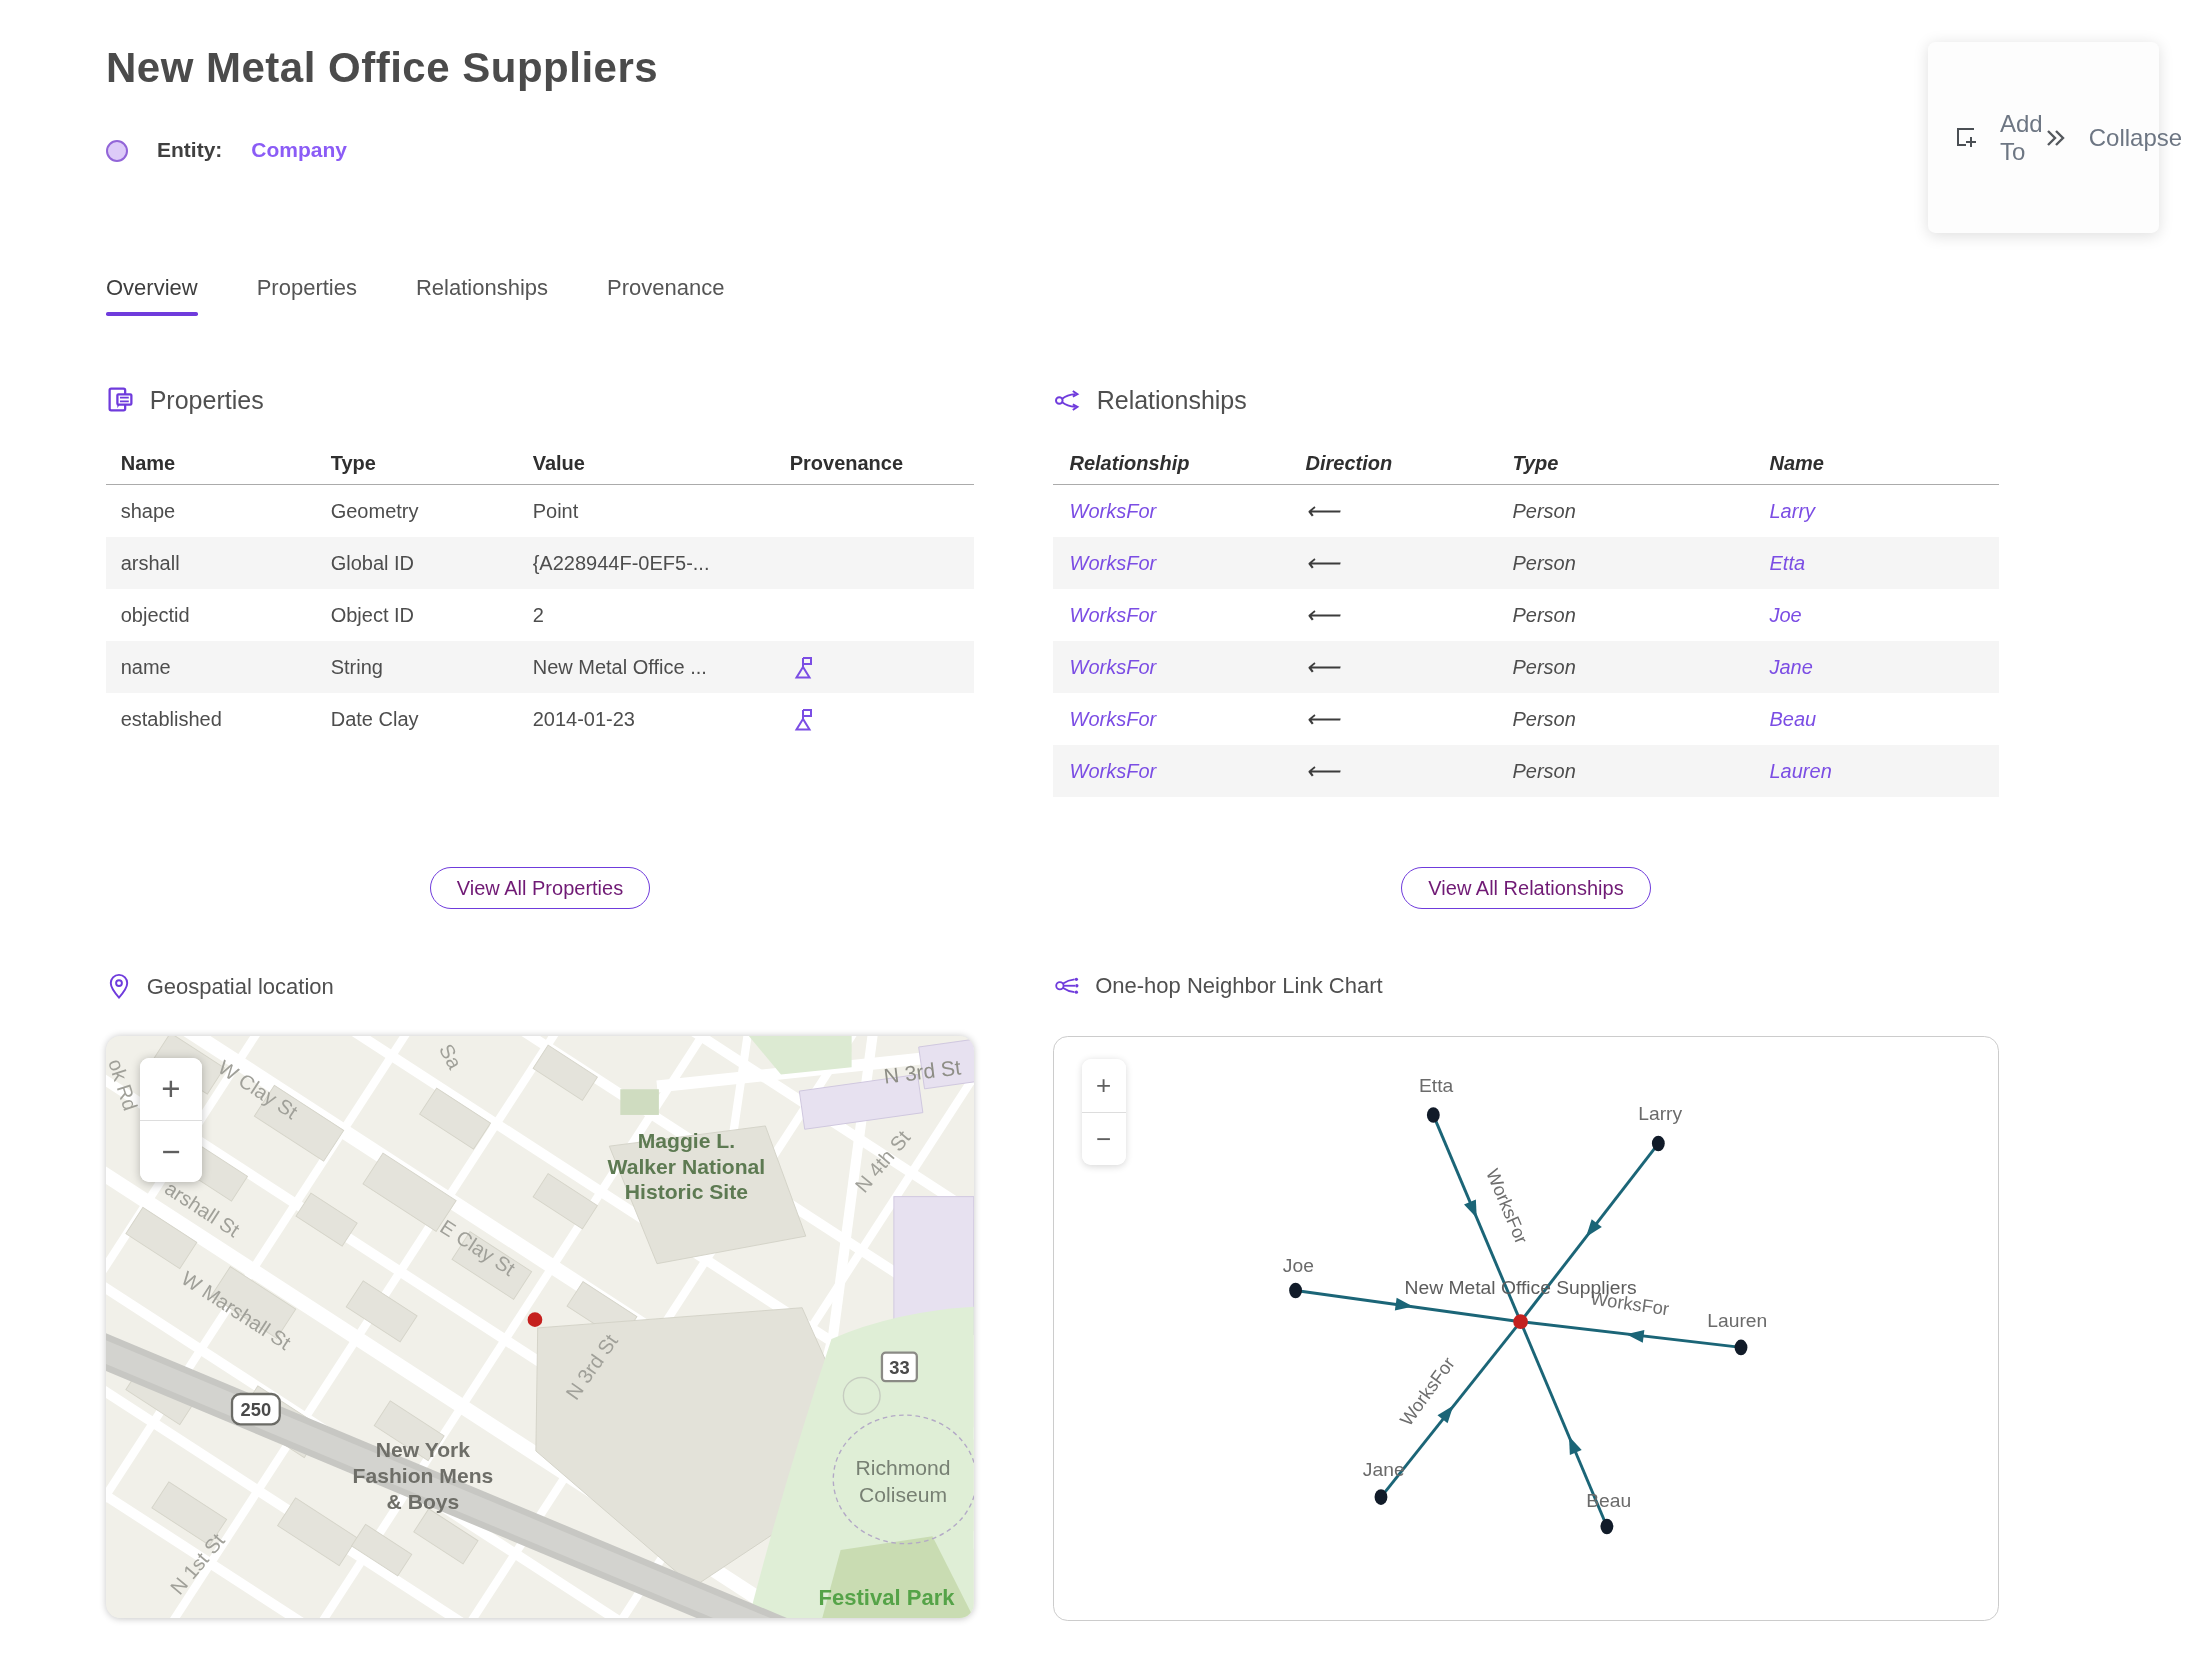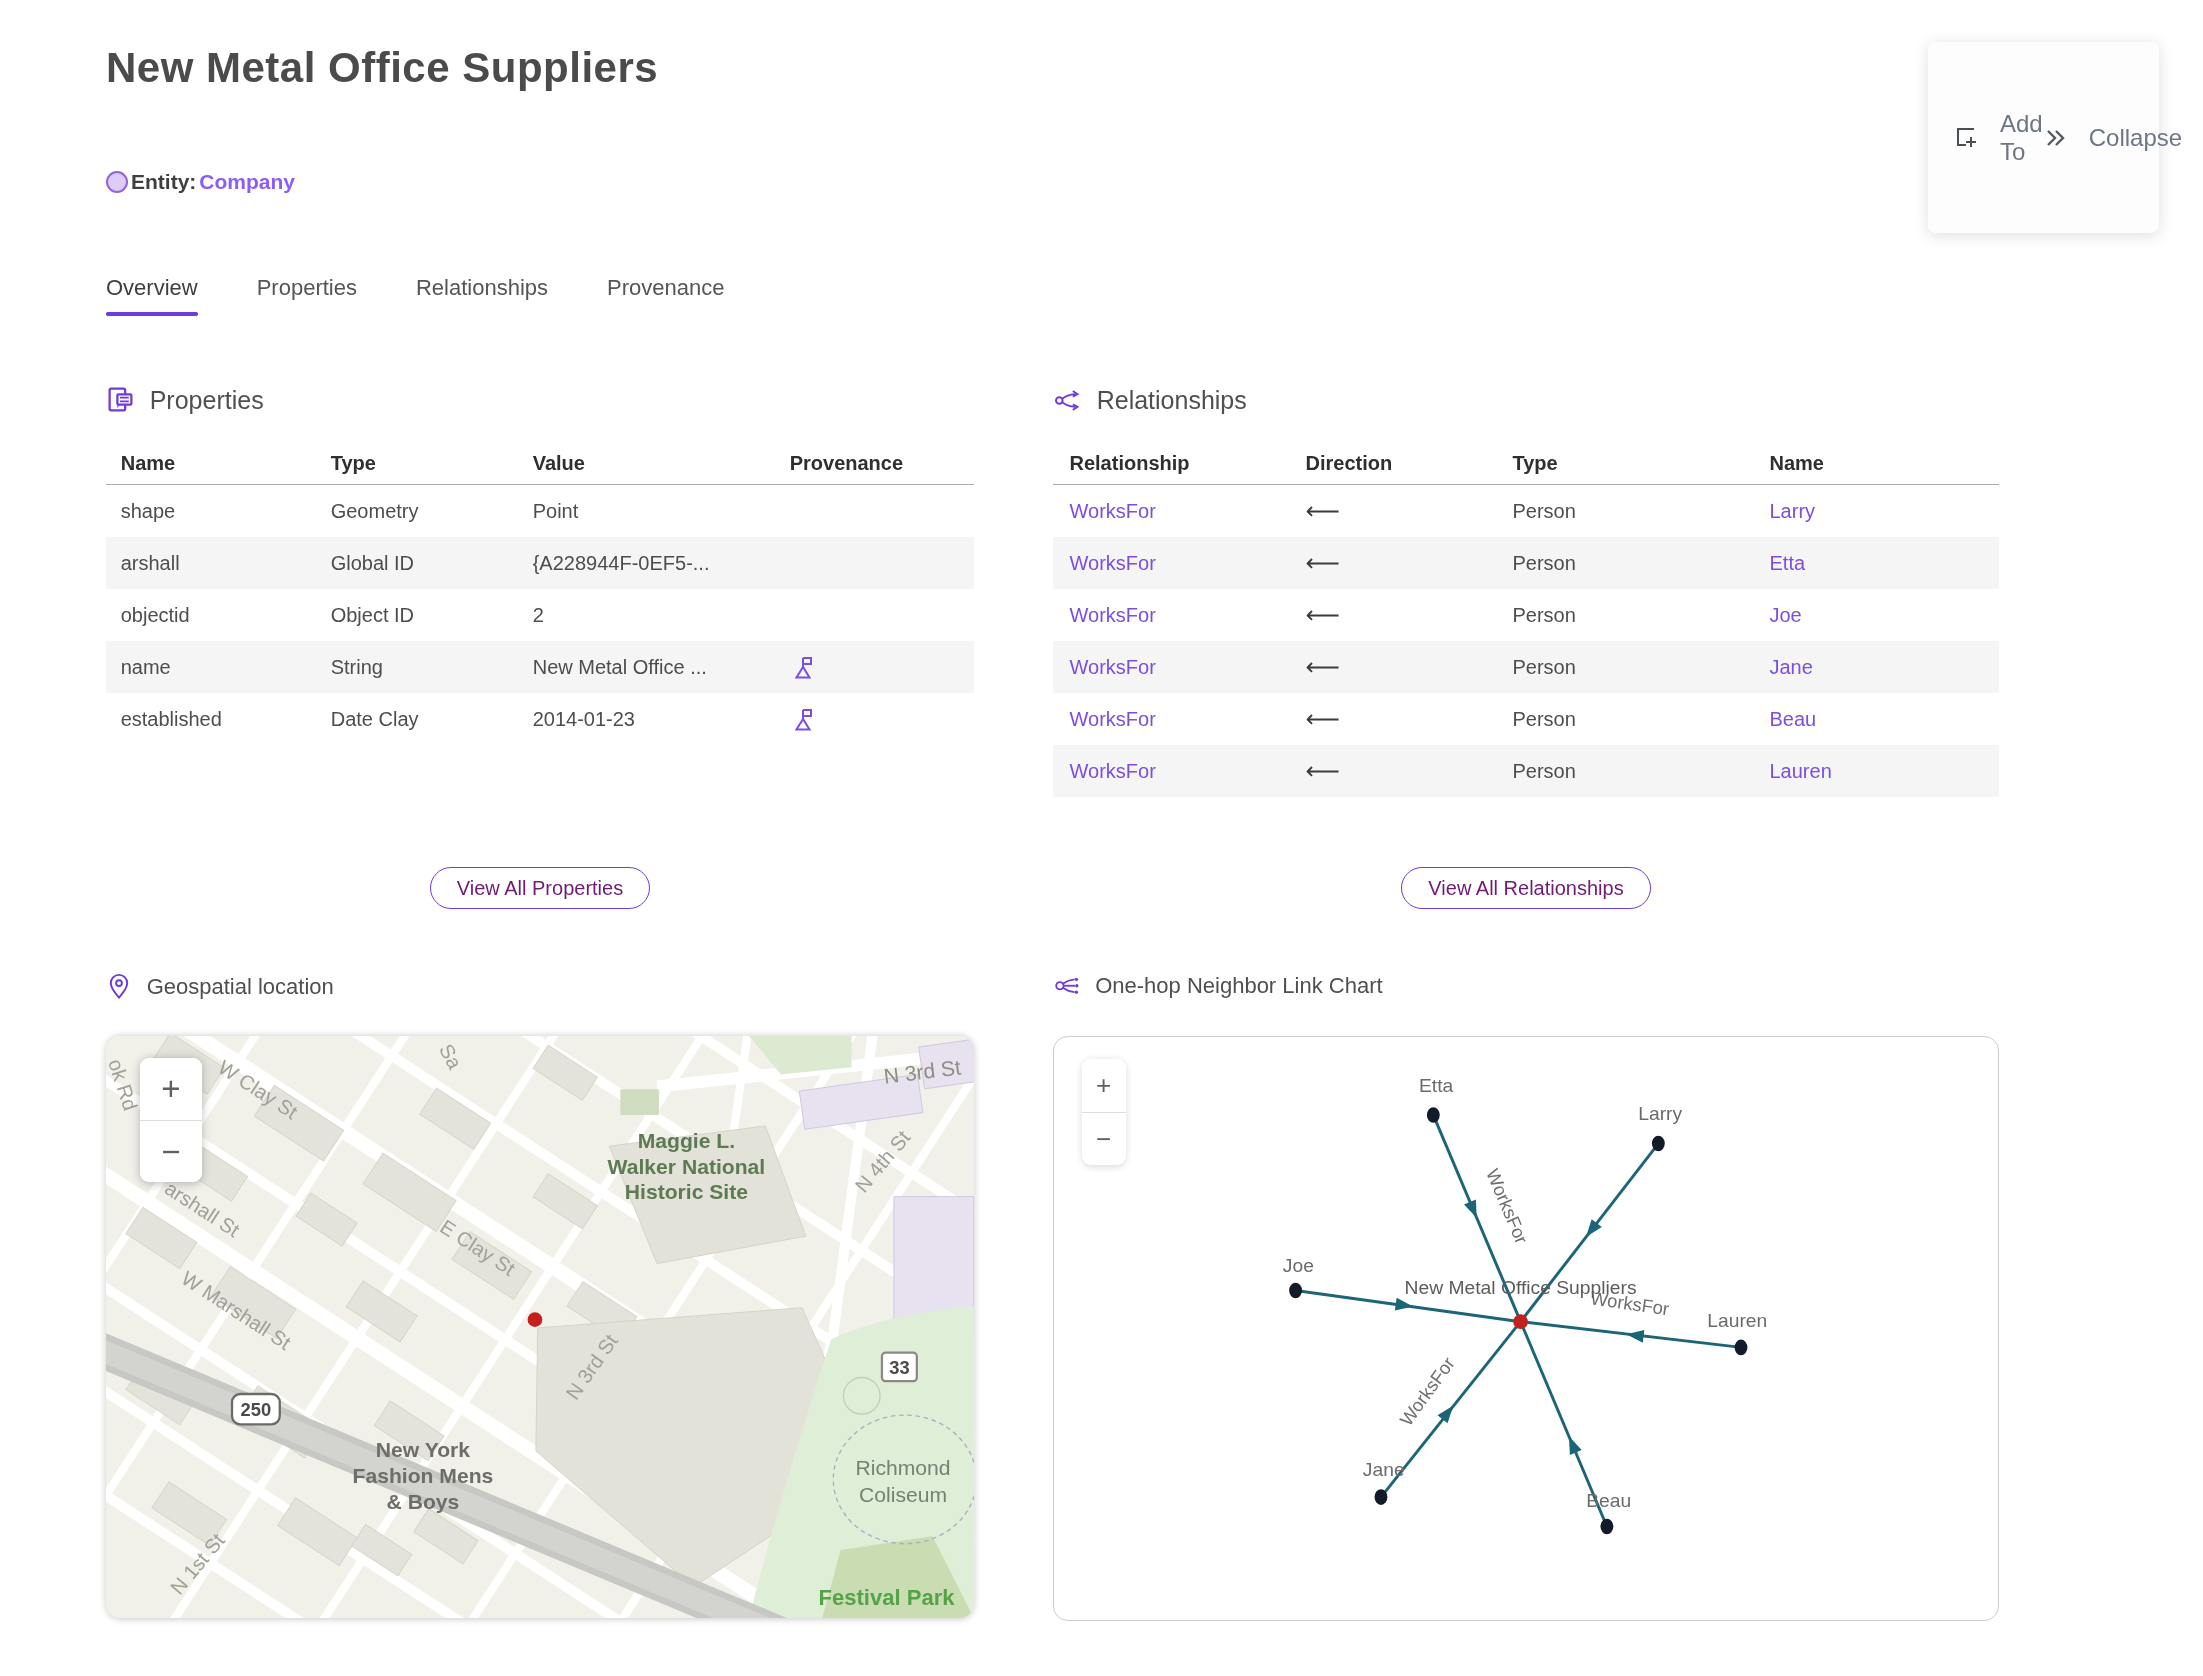--- a/index.html
+++ b/index.html
@@ -2,21 +2,21 @@
 <html style="font-size:14.7px"><head>
 <meta charset="utf-8">
 <style>
   * { margin:0; padding:0; box-sizing:border-box; }
   html,body { background:#fff; }
   body { font-family:"Liberation Sans", sans-serif; color:#4d4d4d; }
   .page { position:relative; width:2204px; height:1677px; background:#fff; overflow:hidden; }
 
   
   .page-title { position:absolute; left:106px; top:44px; font-size:42px; font-weight:bold; color:#4b4b4b; letter-spacing:0.5px; }
-  .entity-row { position:absolute; left:106px; top:138px; display:flex; align-items:center; gap:3px; font-size:21px;margin-top:32px; }
+  .entity-row { position:absolute; left:106px; top:138px; display:flex; align-items:flex-end; gap:29px; font-size:21px; }
   .entity-dot { width:22px; height:22px; border-radius:50%; background:#ddcbf8; border:2.8px solid #9265d8; }
   .entity-label { font-weight:bold; color:#3f3f3f; }
   .entity-type { color:#8b5cf6;font-weight:bold; }
 
   
   .actions-card { position:absolute; left:1928px; top:42px; width:231px; height:191px; background:#fdfdfd;
                   border-radius:7.3px; box-shadow:0 2.8px 14.7px rgba(0,0,0,0.13); padding:27.5px 26px;
                   display:flex; flex-direction:row; justify-content:space-between; }
   .action { display:flex; align-items:center; gap:20px; font-size:24px; color:#6d7683; cursor:pointer; }
   .action svg { flex:0 0 auto; }
@@ -180,21 +180,21 @@
     <svg width="29" height="29" viewBox="0 0 30 30">
       <circle cx="6.5" cy="15" r="3.4" fill="none" stroke="#6f3bdc" stroke-width="2"></circle>
       <path d="M9.5,13.2 C14,9.5 18,8.8 23,8.4" fill="none" stroke="#6f3bdc" stroke-width="2"></path>
       <path d="M9.5,16.8 C14,20.5 18,21.2 23,21.6" fill="none" stroke="#6f3bdc" stroke-width="2"></path>
       <path d="M20.5,5.2 L25.3,8.4 L20.5,11" fill="none" stroke="#6f3bdc" stroke-width="2"></path>
       <path d="M20.5,19 L25.3,21.6 L20.5,24.8" fill="none" stroke="#6f3bdc" stroke-width="2"></path>
     </svg>
     <span>Relationships</span>
   </div>
 
-  <div class="tbl" style="left:1053px;">
+  <div class="tbl" style="left:1053px;font-style:italic;">
     <div class="tbl-head rels-grid">
       <span>Relationship</span>
       <span>Direction</span>
       <span>Type</span>
       <span>Name</span>
     </div>
     <div>
       <div class="tbl-row rels-grid">
         <span class="plink">WorksFor</span>
         <span class="dir-arrow">⟵</span>

